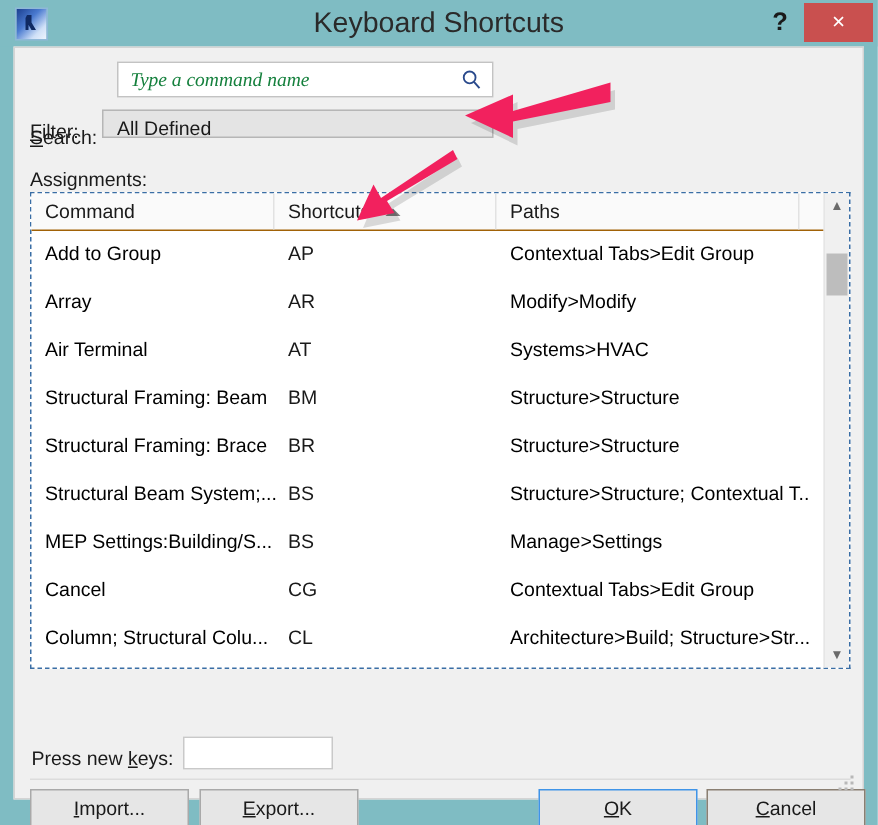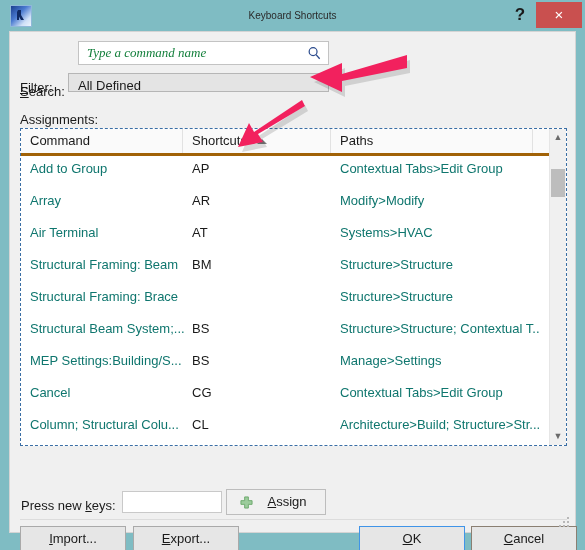--- a/index.html
+++ b/index.html
@@ -21,21 +21,21 @@
   .app-icon{
     position:absolute;left:10px;top:5px;width:22px;height:22px;
     background:linear-gradient(135deg,#1b3f8f 0%,#4a7ad0 40%,#cfe0f7 75%,#eef4fd 100%);
     border:1px solid #8fb8d8;
     box-sizing:border-box;
   }
   .app-icon svg{display:block;}
   .title-text{
     position:absolute;left:0;top:0;width:585px;height:31px;
     line-height:31px;text-align:center;
-    font-size:10px;color:#2a2a2a;
+    font-size:19px;color:#2a2a2a;
     font-family:"Liberation Sans", sans-serif;
   }
   .help-btn{
     position:absolute;right:50px;top:0px;width:30px;height:29px;
     line-height:29px;text-align:center;font-size:17px;font-weight:bold;color:#1a1a1a;
     cursor:default;
   }
   .close-btn{
     position:absolute;right:3px;top:2px;width:46px;height:26px;
     background:#c9504f;
@@ -73,21 +73,21 @@
     position:absolute;left:9px;top:4px;font-size:13px;color:#1a1a1a;
   }
   .assign-label{left:10px;top:80px;}
   
   .table-wrap{
     position:absolute;left:10px;top:96px;width:547px;height:318px;
     background:#ffffff;border:1px dashed #3a6ea5;box-sizing:border-box;
   }
   .thead{
     position:absolute;left:0;top:0;width:545px;height:24px;
-    background:#fafafa;border-bottom:3px solid #a16207;
+    background:#fafafa;border-bottom:1px solid #a16207;
   }
   .th{
     position:absolute;top:0;height:24px;line-height:24px;
     font-size:13px;color:#1a1a1a;
     border-right:1px solid #e2e2e2;box-sizing:border-box;padding-left:9px;
   }
   .th-command{left:0;width:162px;}
   .th-shortcuts{left:162px;width:148px;}
   .th-paths{left:310px;width:202px;}
   .th-extra{left:512px;width:21px;}
@@ -97,21 +97,21 @@
     border-bottom:5px solid #7a7a7a;
   }
   .rows{
     position:absolute;left:0;top:24px;width:528px;height:292px;overflow:hidden;
   }
   .row{
     position:absolute;left:0;width:528px;height:32px;
   }
   .cell{
     position:absolute;top:0;height:32px;line-height:32px;
-    font-size:13px;color:#0f766e;white-space:nowrap;overflow:hidden;
+    font-size:13px;color:#000000;white-space:nowrap;overflow:hidden;
   }
   .c-command{left:9px;width:155px;}
   .c-shortcut{left:171px;width:140px;color:#1a1a1a;}
   .c-path{left:319px;width:200px;}
   
   .vscroll{
     position:absolute;right:0;top:0;width:17px;height:316px;
     background:#f0f0f0;border-left:1px solid #e6e6e6;box-sizing:border-box;
   }
   .vs-up,.vs-down{
@@ -221,20 +221,21 @@
           <div class="cell c-command">Air Terminal</div>
           <div class="cell c-path">Systems&gt;HVAC</div>
         </div>
         <div class="row" style="top:96px">
           <div class="cell c-command">Structural Framing: Beam</div>
           <div class="cell c-shortcut">BM</div>
           <div class="cell c-path">Structure&gt;Structure</div>
         </div>
         <div class="row" style="top:128px">
           <div class="cell c-command">Structural Framing: Brace</div>
+          <div class="cell c-shortcut">BR</div>
           <div class="cell c-path">Structure&gt;Structure</div>
         </div>
         <div class="row" style="top:160px">
           <div class="cell c-command">Structural Beam System;...</div>
           <div class="cell c-shortcut">BS</div>
           <div class="cell c-path">Structure&gt;Structure; Contextual T...</div>
         </div>
         <div class="row" style="top:192px">
           <div class="cell c-command">MEP Settings:Building/S...</div>
           <div class="cell c-shortcut">BS</div>
@@ -255,26 +256,20 @@
       <div class="vscroll">
         <div class="vs-up">▲</div>
         <div class="vs-thumb"></div>
         <div class="vs-down">▼</div>
       </div>
     </div>
 
     <div class="lbl keys-label">Press new <u>k</u>eys:</div>
     <div class="keys-box"></div>
 
-    <div class="btn btn-assign">
-      <svg class="plus-icon" viewBox="0 0 14 14">
-        <path d="M5 1 H9 V5 H13 V9 H9 V13 H5 V9 H1 V5 H5 Z" fill="#9ccc9c" stroke="#6aa86a" stroke-width="1"></path>
-      </svg>
-      <span class="btn-label"><u>A</u>ssign</span>
-    </div>
 
 
     <div class="sep" style="top:487px"></div>
 
     <div class="btn btn-import"><u>I</u>mport...</div>
     <div class="btn btn-export"><u>E</u>xport...</div>
     <div class="btn btn-ok"><u>O</u>K</div>
     <div class="btn btn-cancel"><u>C</u>ancel</div>
 
     <svg class="grip" viewBox="0 0 12 12">

